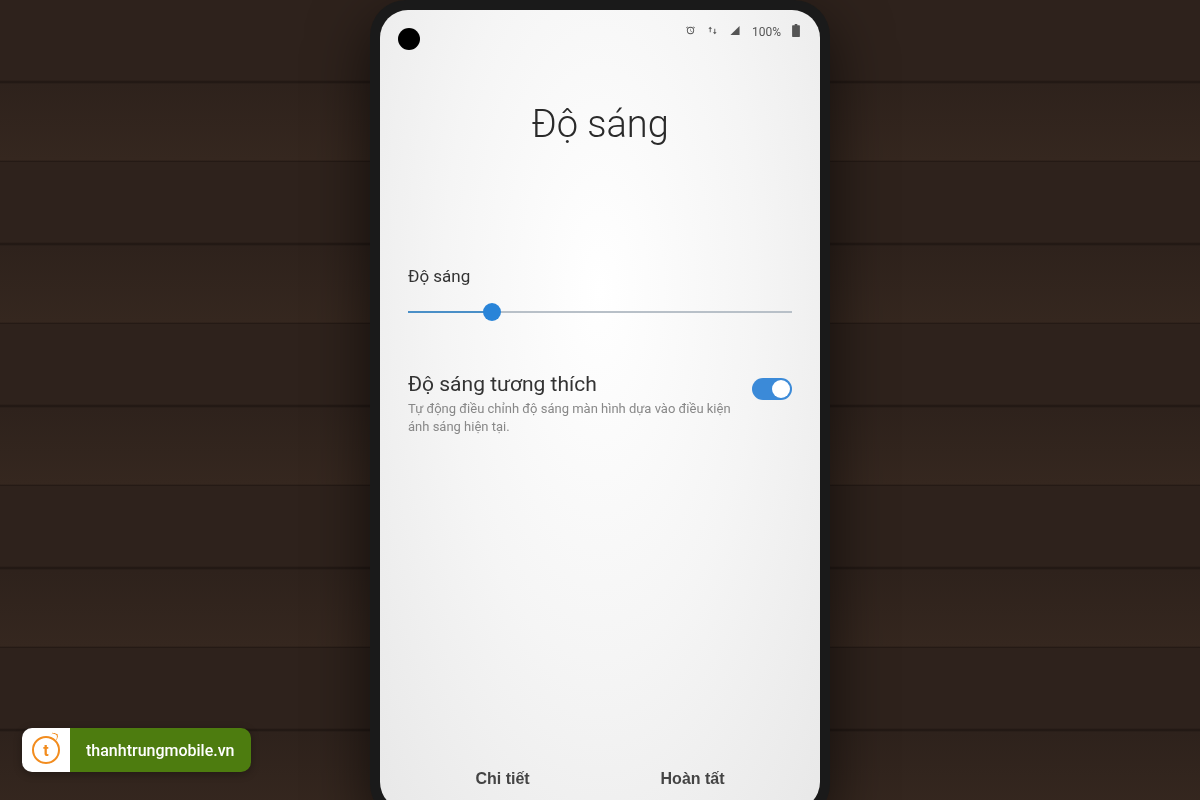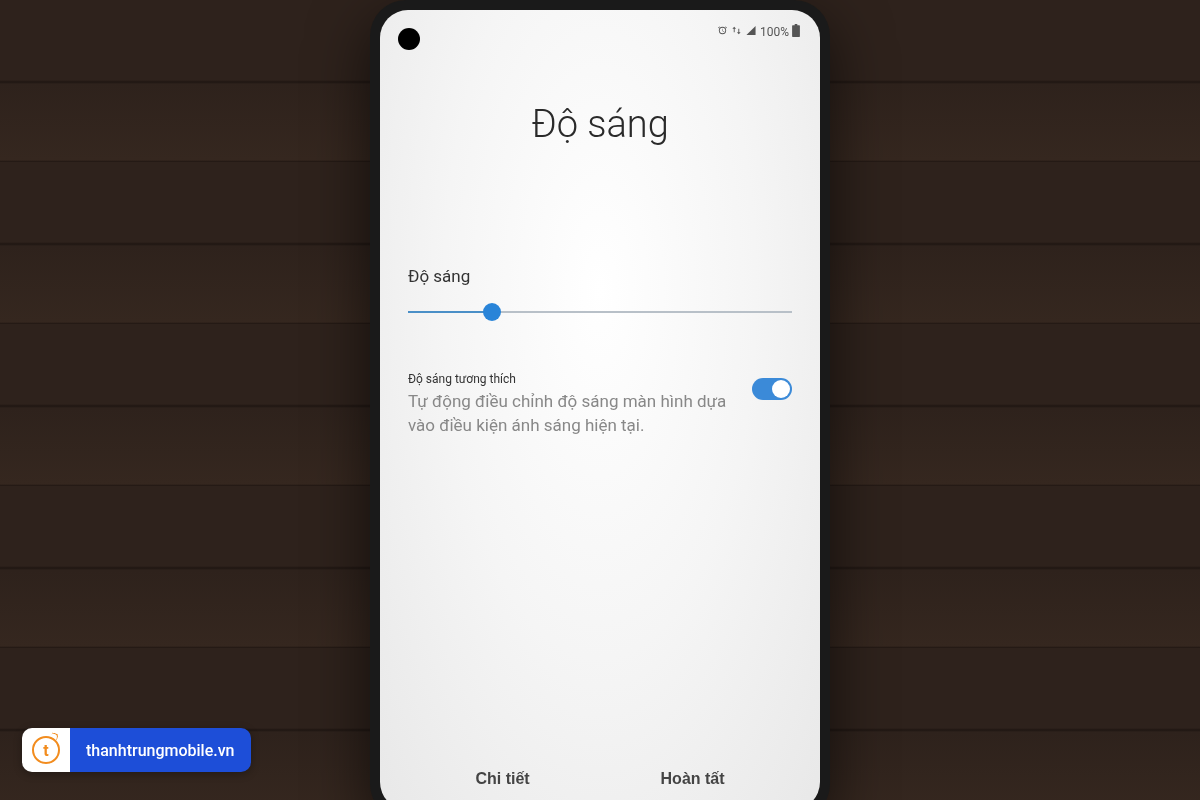--- a/index.html
+++ b/index.html
@@ -65,21 +65,21 @@
       justify-content: flex-end;
       align-items: center;
       padding: 12px 20px 0 0;
       gap: 4px;
       font-size: 12px;
       color: #555;
       height: 32px;
     }
     .status-icons {
       display: flex;
-      gap: 3px;
+      gap: 11px;
       align-items: center;
     }
     .status-icon {
       font-size: 11px;
     }
     .header {
       text-align: center;
       padding: 60px 20px 20px;
     }
     .page-title {
@@ -130,26 +130,26 @@
     .toggle-section {
       display: flex;
       align-items: flex-start;
       justify-content: space-between;
       gap: 16px;
     }
     .toggle-text {
       flex: 1;
     }
     .toggle-title {
-      font-size: 12px;
+      font-size: 21px;
       color: #333;
       margin-bottom: 4px;
     }
     .toggle-desc {
-      font-size: 17px;
+      font-size: 13px;
       color: #888;
       line-height: 1.4;
     }
     .toggle-switch {
       width: 40px;
       height: 22px;
       background: #3b8ad8;
       border-radius: 11px;
       position: relative;
       margin-top: 6px;
@@ -214,21 +214,21 @@
       right: 0px;
       width: 6px;
       height: 6px;
       border: 1.5px solid #f28c1e;
       border-left: none;
       border-bottom: none;
       border-radius: 0 4px 0 0;
       transform: rotate(12deg);
     }
     .wm-text {
-      background: #1d4ed8;
+      background: #4d7c0f;
       color: #fff;
       display: flex;
       align-items: center;
       padding: 0 16px;
       font-size: 16px;
       font-weight: 500;
     }
   </style>
 </head>
 <body>

